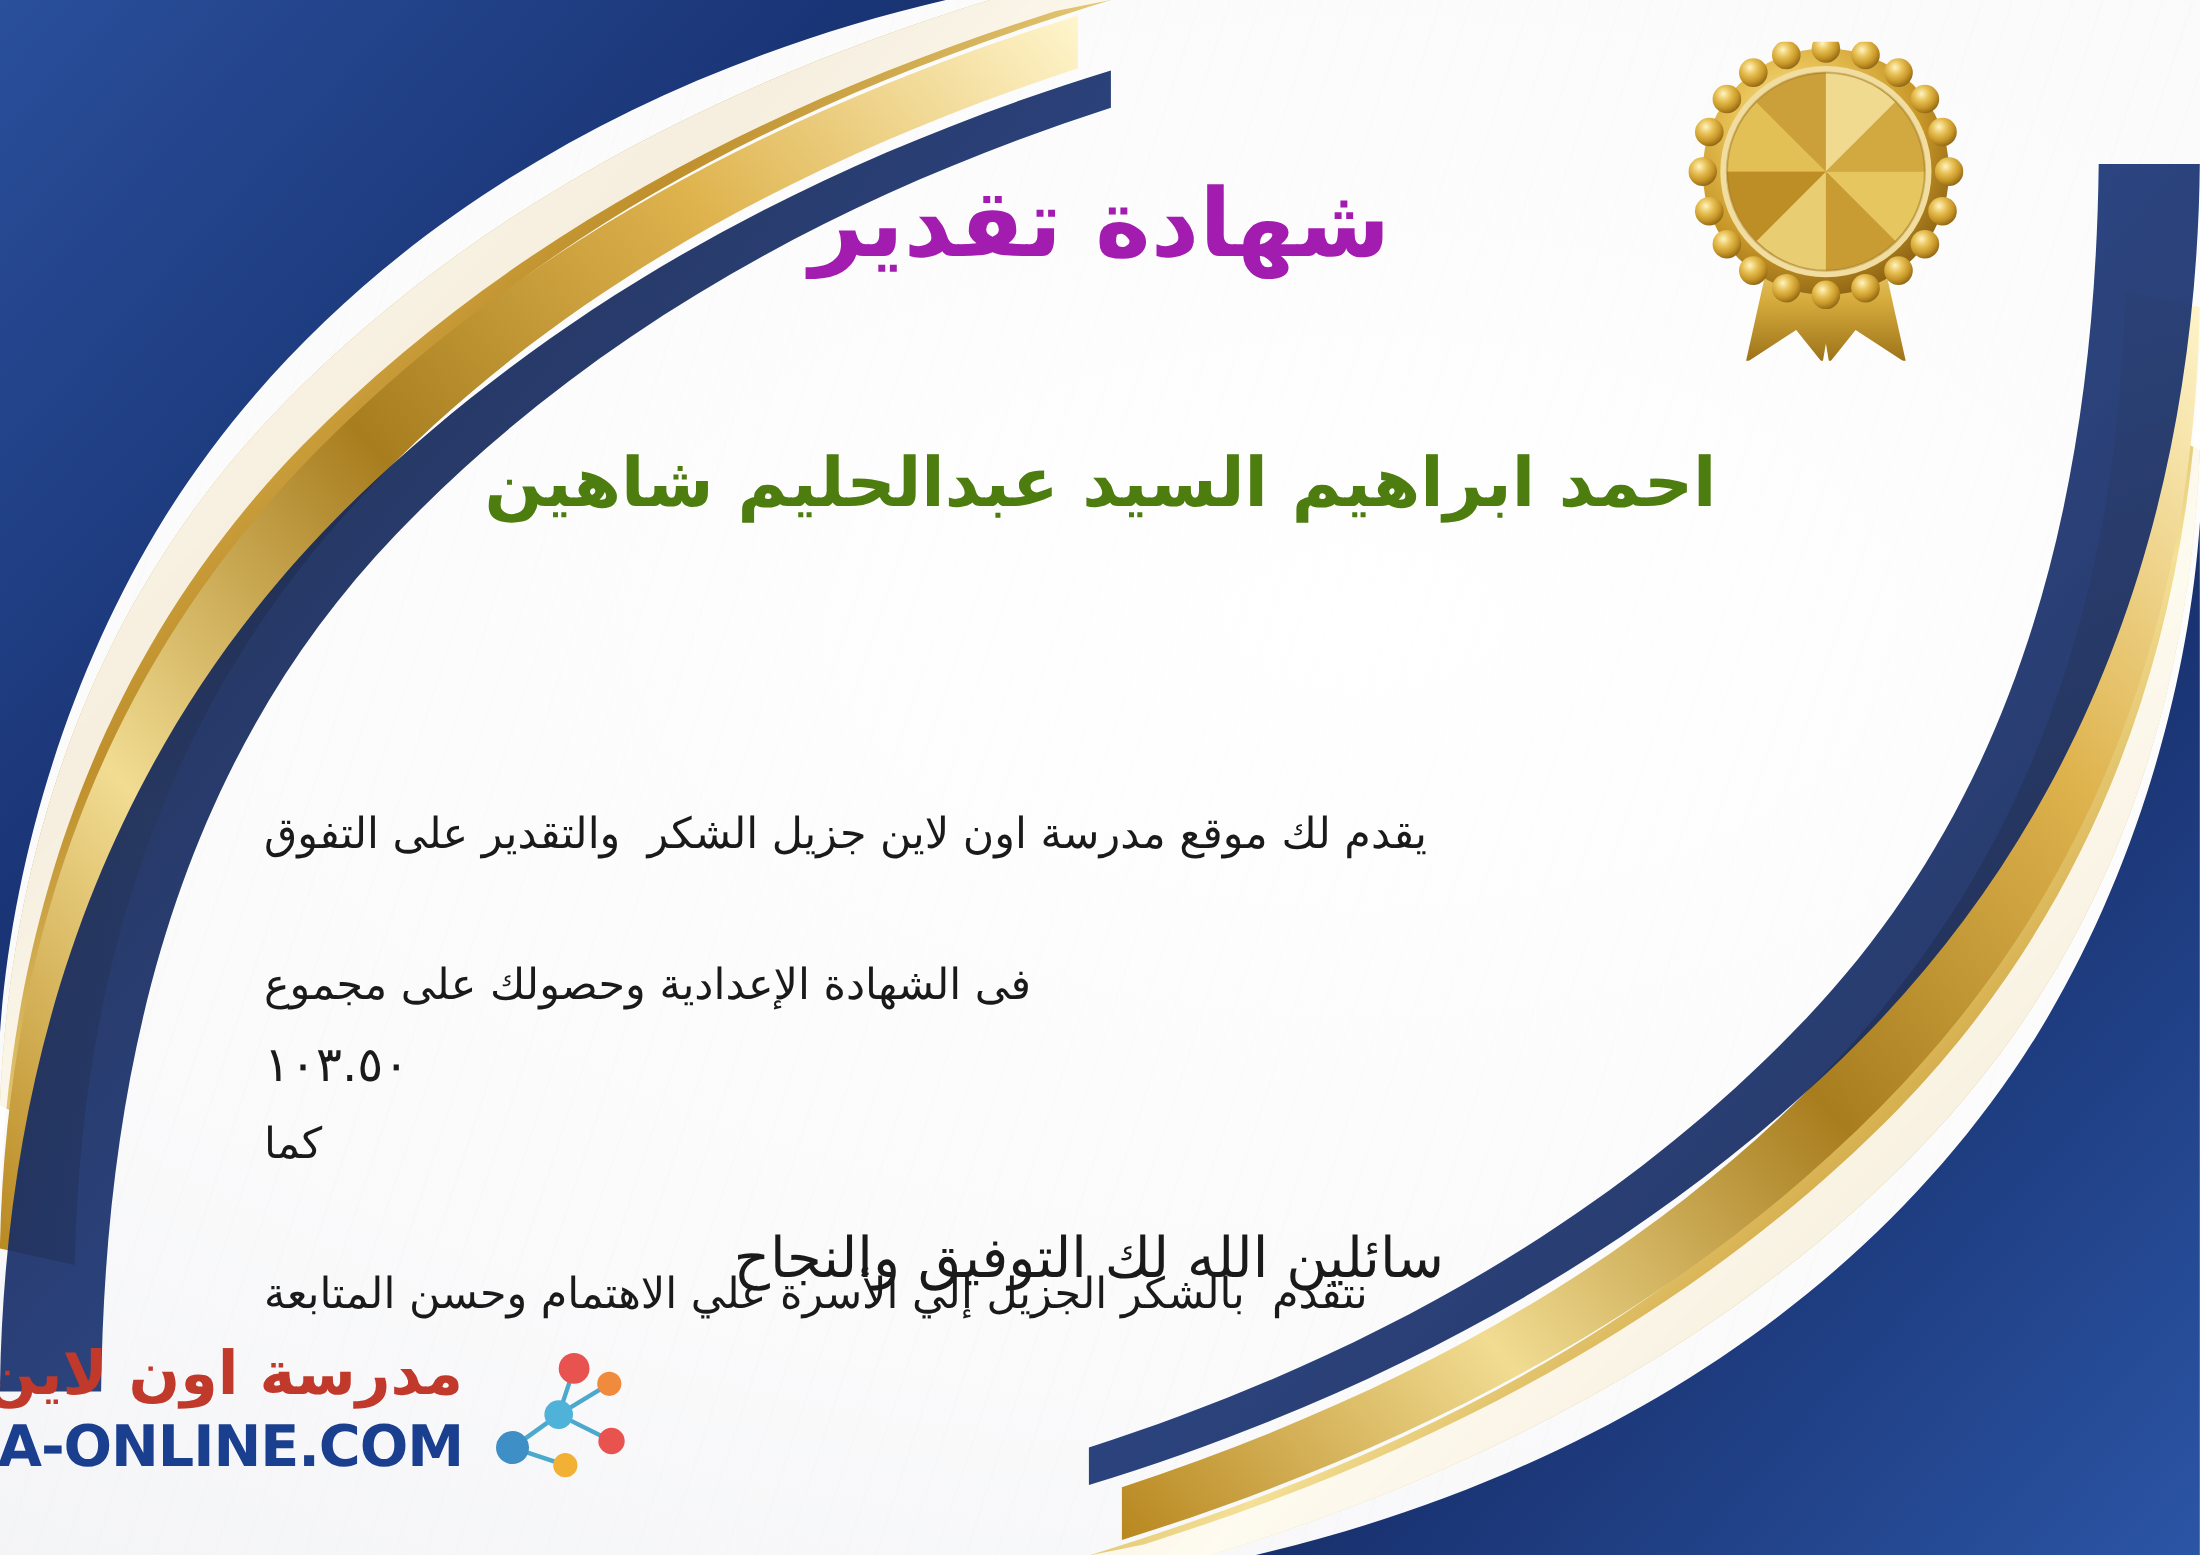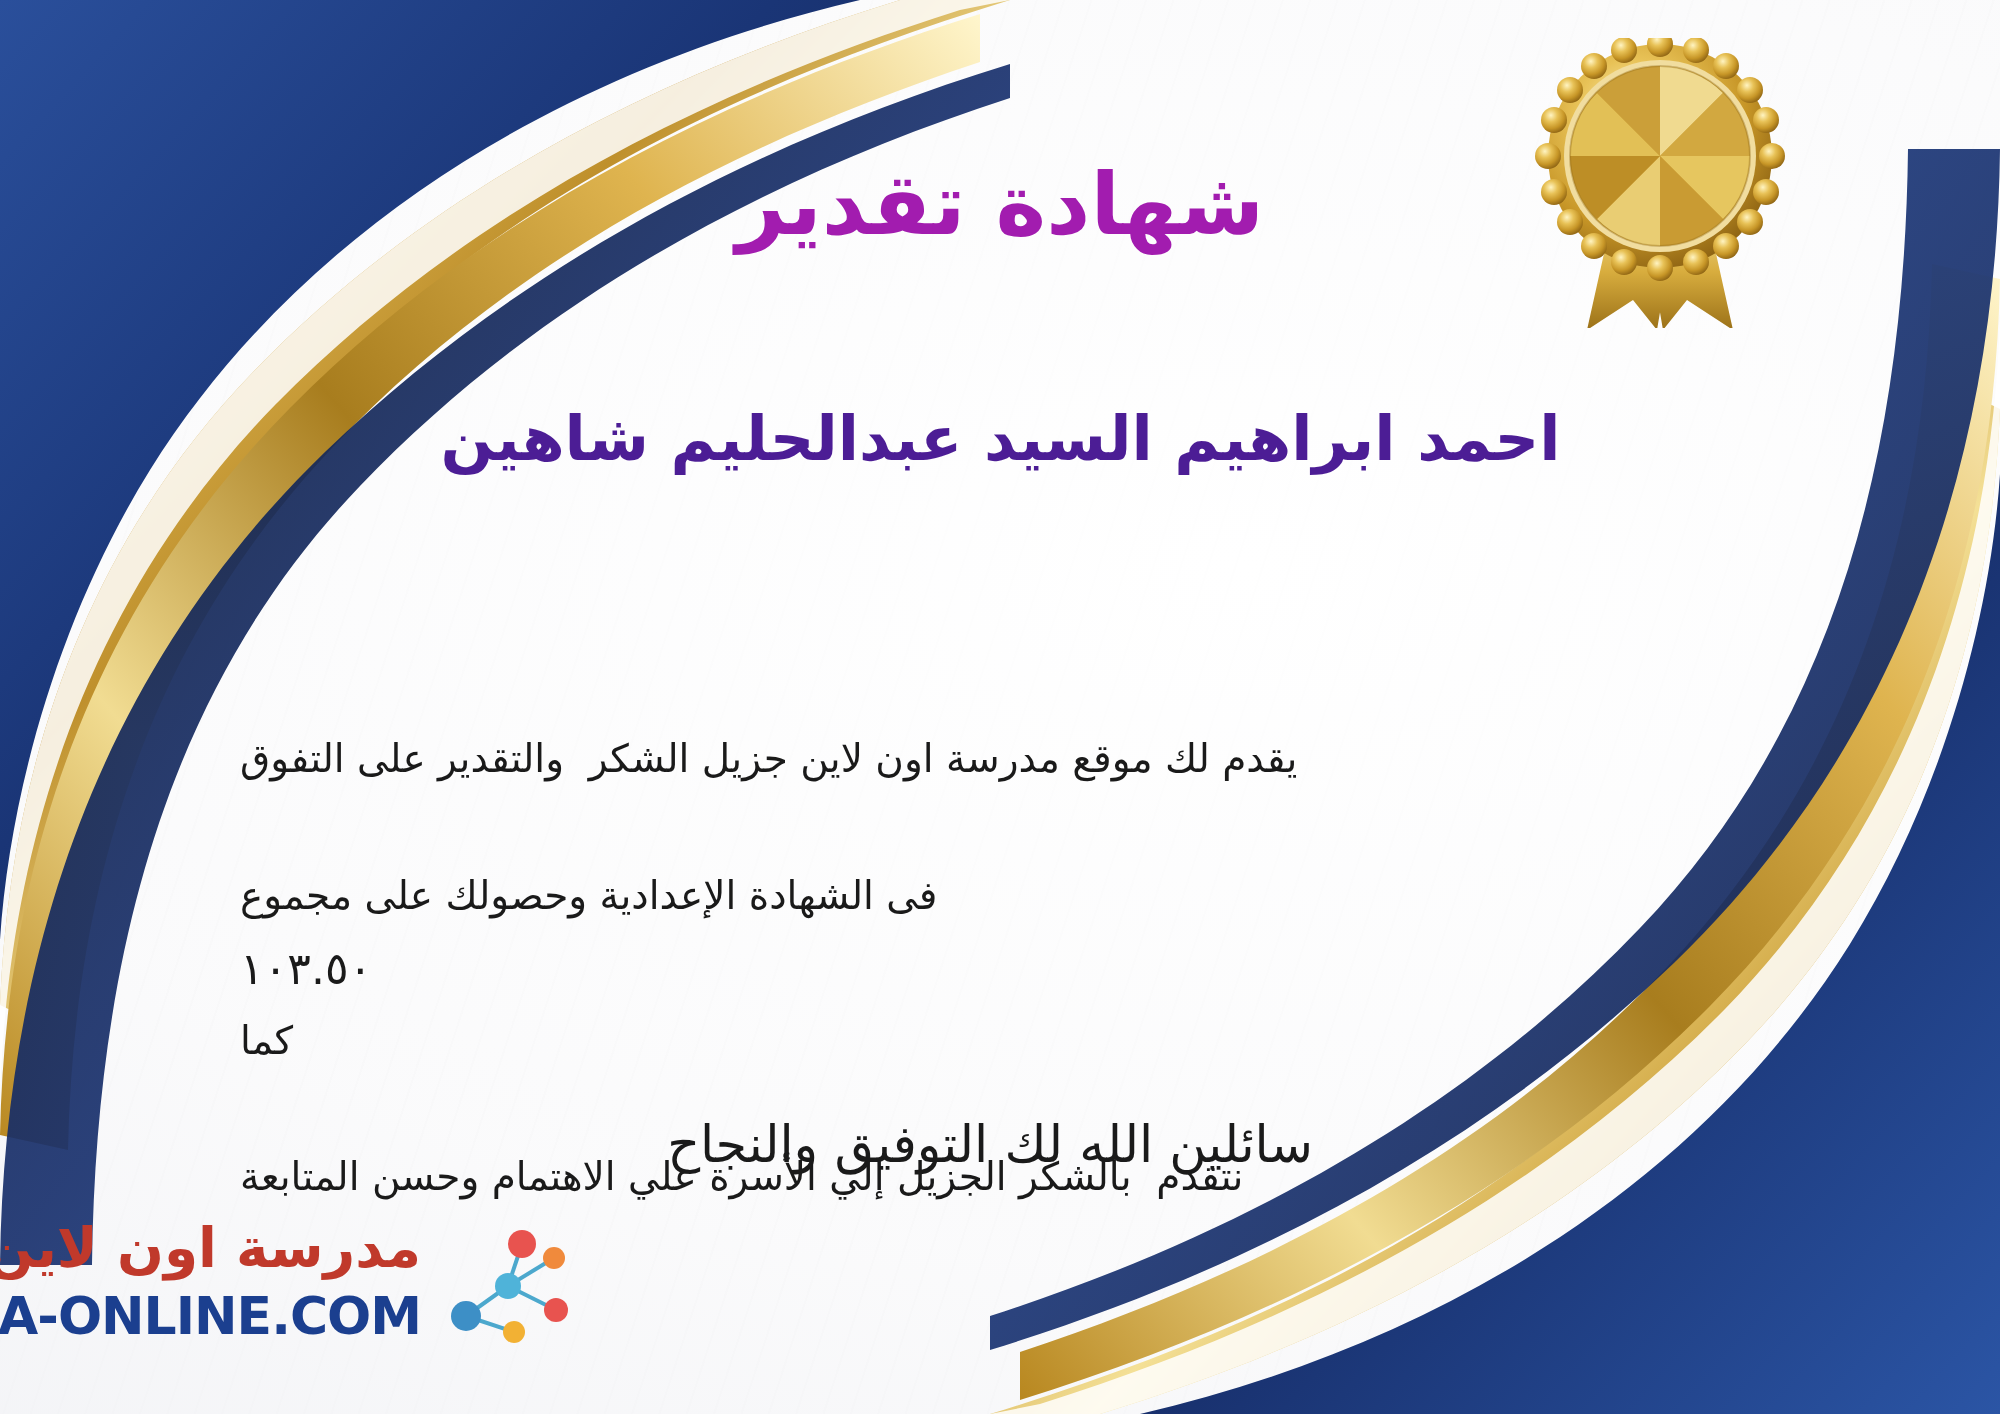--- a/index.html
+++ b/index.html
@@ -86,21 +86,21 @@
   }
 
   .recipient-name {
     position: absolute;
     top: 400px;
     left: 120px;
     right: 119px;
     text-align: center;
     font-size: 62px;
     font-weight: 700;
-    color: #4c1d95;
+    color: #4d7c0f;
     direction: rtl;
     line-height: 1.25;
   }
 
   .body-text {
     position: absolute;
     top: 725px;
     left: 240px;
     right: 260px;
     text-align: left;

